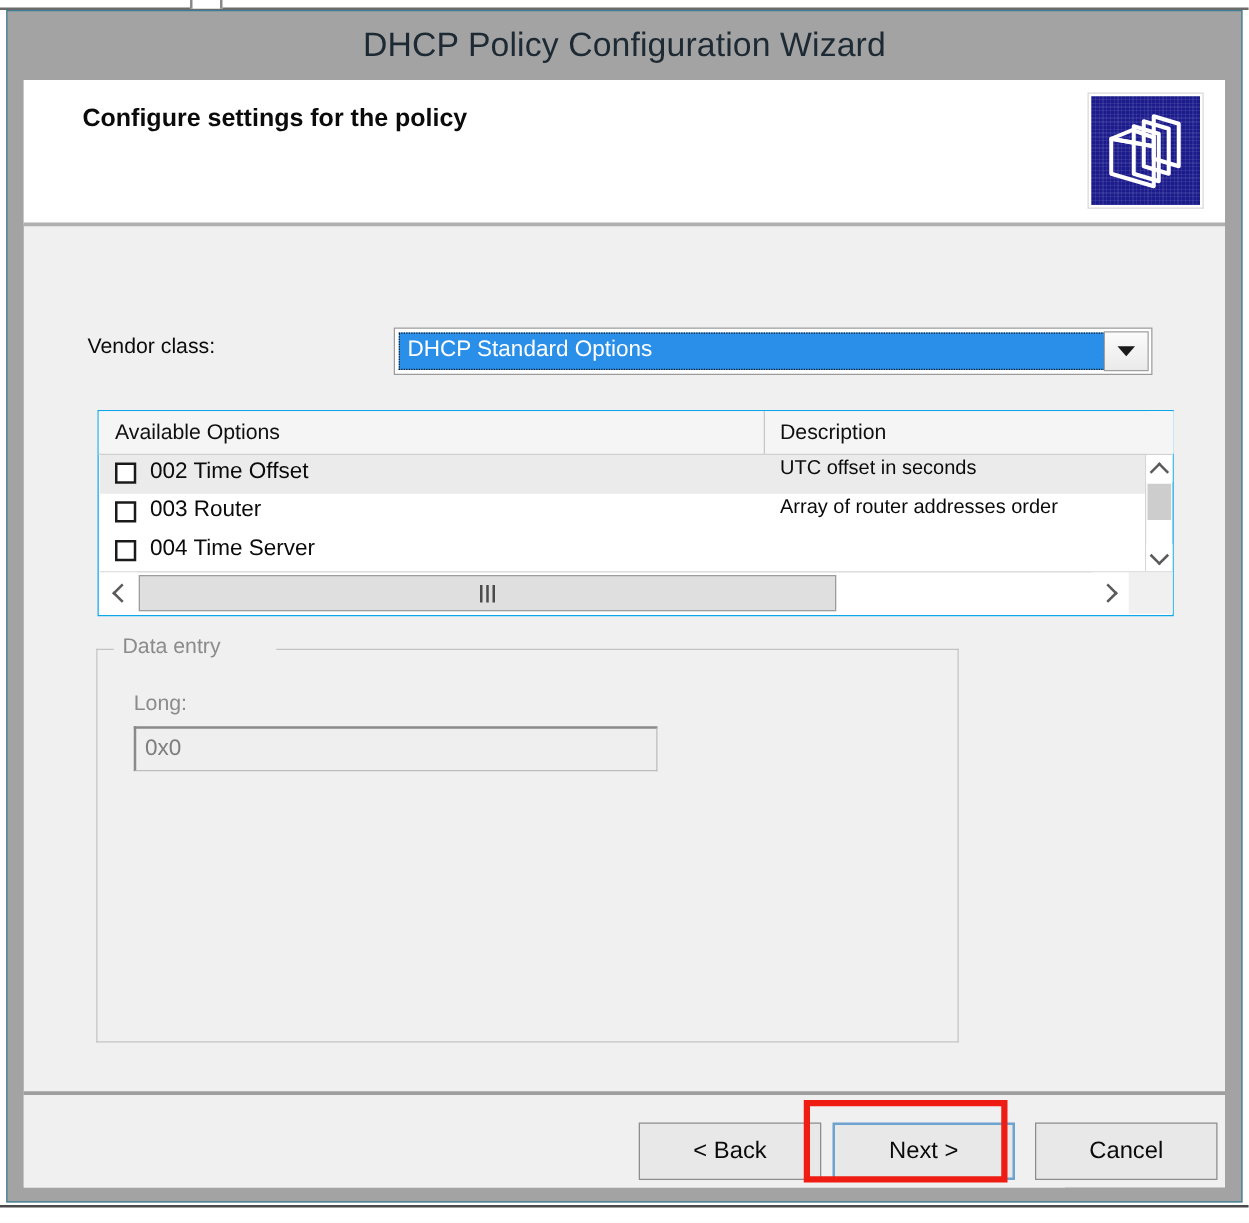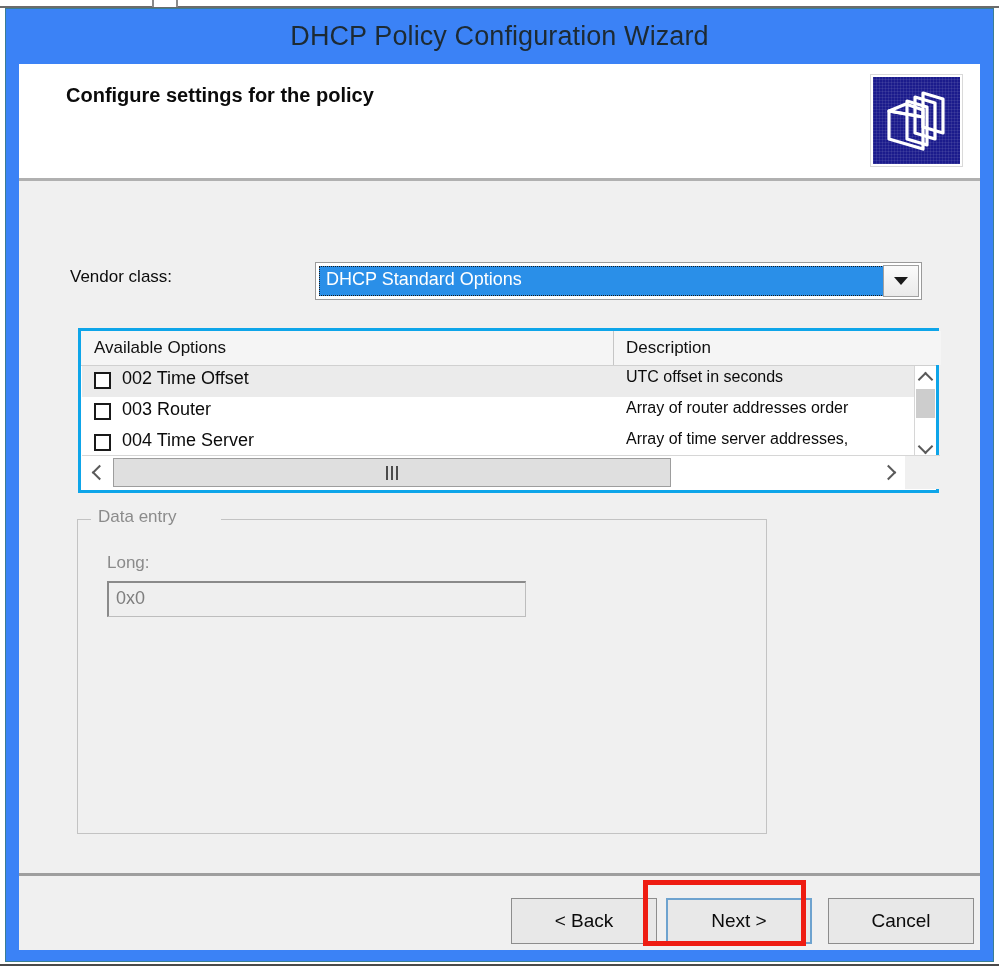--- a/index.html
+++ b/index.html
@@ -37,21 +37,21 @@
   #bg-strip-bottom .line2 {
     position: absolute; left: 0; top: 2px; width: 999px; height: 2px;
     background: #4a4a4a;
   }
 
   
   #dialog {
     position: absolute;
     left: 5px; top: 8px;
     width: 989px; height: 954px;
-    background: #3b82f6;
+    background: #a3a3a3;
     border: 1px solid #3b7e93;
     box-sizing: border-box;
   }
   #titlebar {
     position: absolute; left: 0; top: 0; width: 100%; height: 55px;
     display: flex; align-items: center; justify-content: center;
     color: #1d2a33;
     font-size: 27px;
     letter-spacing: .1px;
   }
@@ -146,21 +146,21 @@
     border-left: 7px solid transparent;
     border-right: 7px solid transparent;
     border-top: 8px solid #1a1a1a;
   }
 
   
   #listview {
     position: absolute; left: 59px; top: 147px;
     width: 861px; height: 165px;
     background: #ffffff;
-    border: 3px solid #0ea5e9;
+    border: 1px solid #0ea5e9;
     box-sizing: border-box;
   }
   #lv-header {
     position: absolute; left: 0; top: 0; width: 100%; height: 35px;
     background: #f5f5f5;
     border-bottom: 1px solid #d0d0d0;
     box-sizing: border-box;
   }
   .lv-col {
     position: absolute; top: 0; height: 34px;
@@ -379,21 +379,20 @@
             <span class="lv-desc">UTC offset in seconds</span>
           </div>
           <div class="lv-row" style="top:31px;padding-left:28px;">
             <span class="lv-check"></span>
             <span class="lv-name">003 Router</span>
             <span class="lv-desc">Array of router addresses order</span>
           </div>
           <div class="lv-row" style="top:62px;">
             <span class="lv-check"></span>
             <span class="lv-name">004 Time Server</span>
-            <span class="lv-desc">Array of time server addresses,</span>
           </div>
         </div>
 
         <div id="vscroll">
           <div class="sb-arrow" id="vs-up">
               <span class="chev up"></span>
             </div>
           <div id="vs-thumb"></div>
           <div class="sb-arrow" id="vs-down">
               <span class="chev down"></span>

